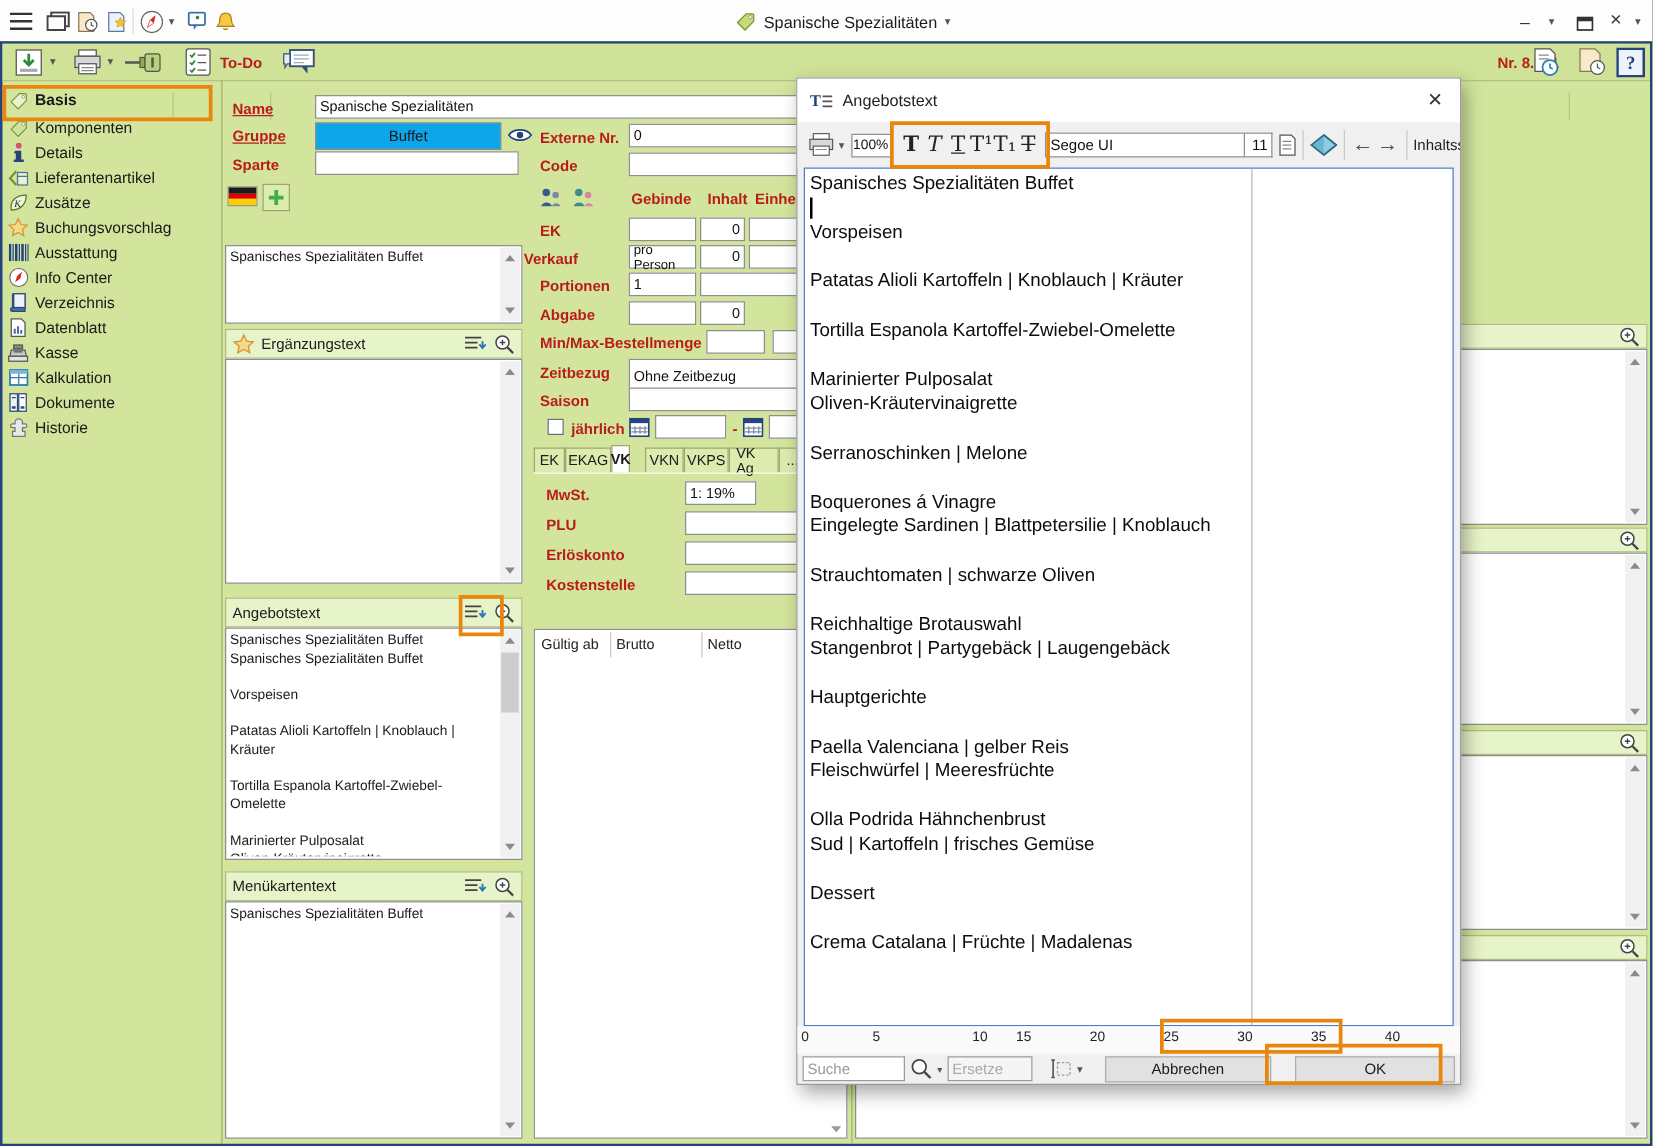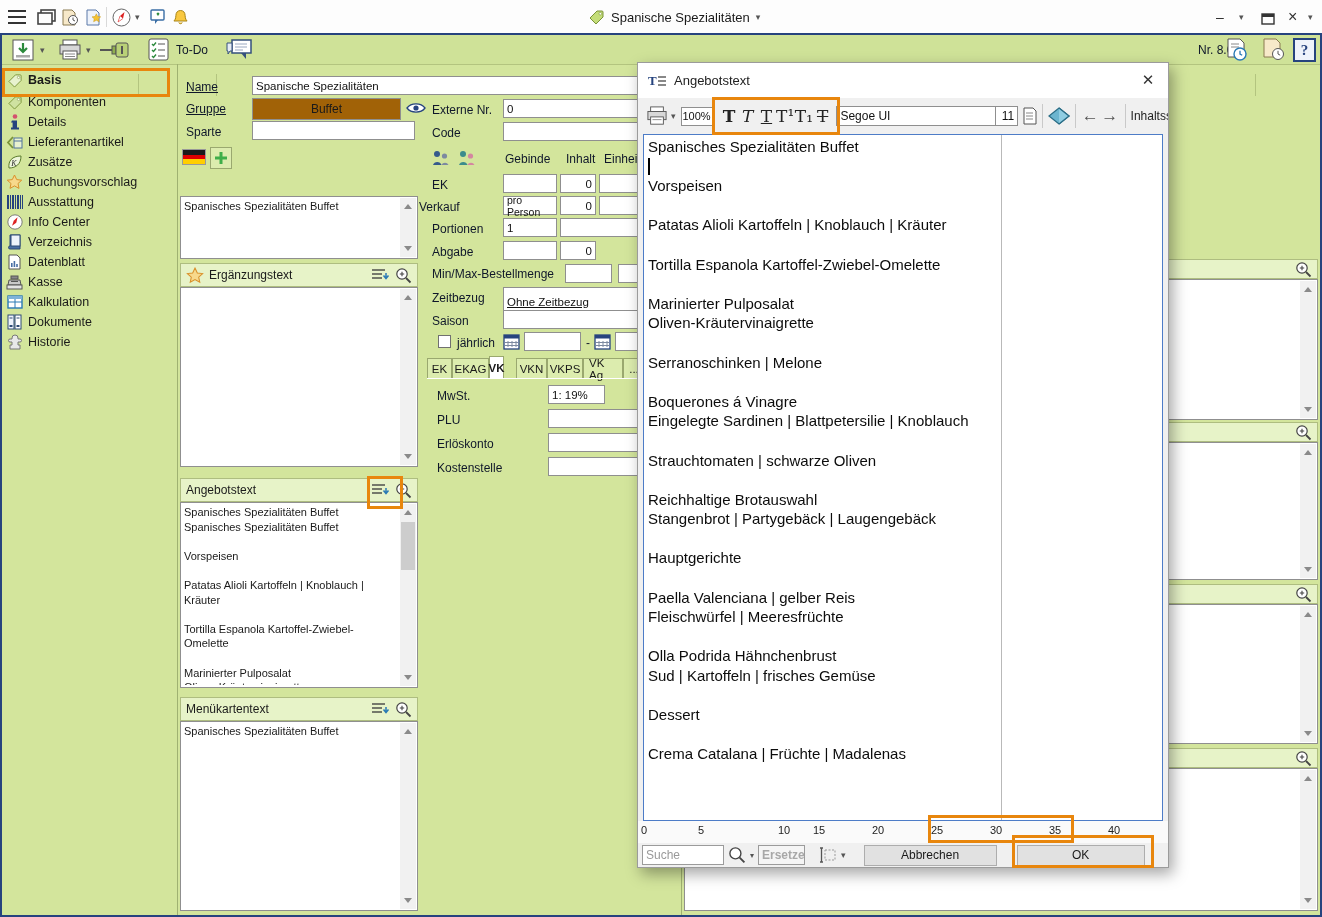--- a/index.html
+++ b/index.html
@@ -17,25 +17,25 @@
   .frame{left:0;top:33px;width:1318px;height:880px;border:2px solid #26437e;background:#d3e59c;}
   
   .mainbar{left:2px;top:35px;width:1318px;height:29px;background:#cfe298;border-bottom:1px solid #b3c47f;}
   .mb-item{top:3px;height:23px;display:flex;align-items:center;}
   
   .sidebar{left:2px;top:65px;width:175px;height:850px;}
   .side-item{position:absolute;left:4px;width:168px;height:20px;display:flex;align-items:center;gap:5px;font-size:12.5px;color:#1a1a1a;cursor:default;}
   .side-item .ic{width:17px;height:16px;display:flex;align-items:center;justify-content:center;flex:0 0 17px;}
   .side-sep{left:177px;top:64px;width:1px;height:851px;background:#9fb171;}
   
-  .lbl{font-size:12px;color:#0f172a;white-space:nowrap;}
+  .lbl{font-size:12px;color:#b91c1c;white-space:nowrap;font-weight:bold;}
   .ulbl{text-decoration:underline;}
   .inp{background:#fff;border:1px solid #8f8f8f;font-size:11.5px;color:#111;display:flex;align-items:center;padding:0 3px;box-sizing:border-box;}
   .inp.num{justify-content:flex-end;}
-  .btnish{background:#a16207;border:1px solid #8f8f8f;display:flex;align-items:center;justify-content:center;font-size:12px;}
+  .btnish{background:#0ea5e9;border:1px solid #8f8f8f;display:flex;align-items:center;justify-content:center;font-size:12px;}
   .chk{width:13px;height:13px;background:#fff;border:1px solid #707070;box-sizing:border-box;}
   
   .phead{background:#e7f3c8;border:1px solid #aebd80;box-sizing:border-box;display:flex;align-items:center;padding:0 5px;gap:5px;}
   .phead .ttl{flex:1;font-size:12px;}
   .pbox{background:#fff;border:1px solid #8f8f8f;box-sizing:border-box;}
   .ptext{position:absolute;left:3px;top:2px;right:20px;bottom:2px;font-size:11px;line-height:14.6px;white-space:pre-wrap;overflow:hidden;}
   
   .vsb{position:absolute;top:1px;bottom:1px;right:1px;width:16px;background:#f1f1f1;}
   .tri{position:absolute;left:4px;width:0;height:0;border-left:4px solid transparent;border-right:4px solid transparent;}
   .tri-up{top:6px;border-bottom:5px solid #8a8a8a;}
@@ -553,21 +553,21 @@
 
   <div class="abs lbl" style="left:432px;top:245px;">Abgabe</div>
   <div class="abs inp" style="left:503px;top:241px;width:54px;height:19px;"></div>
   <div class="abs inp num" style="left:560px;top:241px;width:36px;height:19px;">0</div>
 
   <div class="abs lbl" style="left:432px;top:267px;">Min/Max-Bestellmenge</div>
   <div class="abs inp" style="left:565px;top:264px;width:47px;height:19px;"></div>
   <div class="abs inp" style="left:618px;top:264px;width:33px;height:19px;"></div>
 
   <div class="abs lbl" style="left:432px;top:291px;">Zeitbezug</div>
-  <div class="abs inp" style="left:503px;top:287px;width:148px;height:29px;text-decoration:underline;">Ohne Zeitbezug</div>
+  <div class="abs inp" style="left:503px;top:287px;width:148px;height:29px;">Ohne Zeitbezug</div>
 
   <div class="abs lbl" style="left:432px;top:314px;">Saison</div>
   <div class="abs inp" style="left:503px;top:310px;width:148px;height:19px;"></div>
 
   <div class="abs chk" style="left:438px;top:335px;"></div>
   <div class="abs lbl" style="left:457px;top:336px;">jährlich</div>
   <div class="abs" style="left:503px;top:333px;">
     <svg width="17" height="17" viewBox="0 0 17 17">
         <rect x="1" y="2" width="15" height="14" fill="#fff" stroke="#26437e" stroke-width="1.3"></rect>
         <rect x="1" y="2" width="15" height="3.5" fill="#26437e"></rect>
@@ -611,20 +611,31 @@
   <div class="abs lbl" style="left:437px;top:389px;">MwSt.</div>
   <div class="abs inp" style="left:548px;top:385px;width:57px;height:19px;">1: 19%</div>
   <div class="abs lbl" style="left:437px;top:413px;">PLU</div>
   <div class="abs inp" style="left:548px;top:409px;width:103px;height:19px;"></div>
   <div class="abs lbl" style="left:437px;top:437px;">Erlöskonto</div>
   <div class="abs inp" style="left:548px;top:433px;width:103px;height:19px;"></div>
   <div class="abs lbl" style="left:437px;top:461px;">Kostenstelle</div>
   <div class="abs inp" style="left:548px;top:457px;width:103px;height:19px;"></div>
 
 
+  <div class="abs pbox" style="left:427px;top:503px;width:251px;height:408px;">
+    <div class="abs gridhead" style="left:5px;top:6px;">Gültig ab</div>
+    <div class="abs gridhead" style="left:65px;top:6px;">Brutto</div>
+    <div class="abs gridhead" style="left:138px;top:6px;">Netto</div>
+    <div class="abs" style="left:60px;top:2px;width:1px;height:20px;background:#c8c8c8;"></div>
+    <div class="abs" style="left:133px;top:2px;width:1px;height:20px;background:#c8c8c8;"></div>
+    <div class="abs" style="left:210px;top:2px;width:1px;height:20px;background:#c8c8c8;"></div>
+    <div class="abs" style="right:4px;bottom:4px;">
+        <div class="tri tri-dn" style="position:static;border-top-color:#9a9a9a;"></div>
+      </div>
+  </div>
 
   <div class="abs" style="left:681px;top:64px;width:1px;height:851px;background:#9fb171;"></div>
 
   <div class="abs phead" style="left:684px;top:259px;width:634px;height:20px;justify-content:flex-end;">
     <span>
         <svg width="17" height="17" viewBox="0 0 17 17">
           <circle cx="7" cy="7" r="5.2" fill="#fff" stroke="#444" stroke-width="1.2"></circle>
           <line x1="11" y1="11" x2="15.5" y2="15.5" stroke="#444" stroke-width="1.8"></line>
           <path d="M7 4.8 v4.4 M4.8 7 h4.4" stroke="#444" stroke-width="1.1"></path>
         </svg>
@@ -793,21 +804,21 @@
 
     <div class="dlg-bottom">
       <span class="ph-inp" style="width:82px;" placeholder="Suche">Suche</span>
       <span>
         <svg width="18" height="18" viewBox="0 0 17 17">
             <circle cx="7" cy="7" r="5.2" fill="#fff" stroke="#444" stroke-width="1.3"></circle>
             <line x1="11" y1="11" x2="15.5" y2="15.5" stroke="#444" stroke-width="1.8"></line>
           </svg>
       </span>
       <span class="caret" style="font-size:8px;">▾</span>
-      <span class="ph-inp" style="width:47px;background:#f5f5f5;color:#a8a8a8;font-weight:bold;" placeholder="Ersetze">Ersetze</span>
+      <span class="ph-inp" style="width:68px;background:#f5f5f5;color:#a8a8a8;" placeholder="Ersetze">Ersetze</span>
       <span style="width:4px;"></span>
       <span>
         <svg width="20" height="16" viewBox="0 0 20 16">
             <path d="M3 1 h3 M3 15 h3 M4.5 1 v14" stroke="#555" stroke-width="1.3" fill="none"></path>
             <rect x="8" y="3" width="10" height="10" fill="none" stroke="#999" stroke-dasharray="2 1.5"></rect>
           </svg>
       </span>
       <span class="caret">▾</span>
       <span style="width:10px;"></span>
       <span class="dlg-btn" style="width:133px;">Abbrechen</span>

